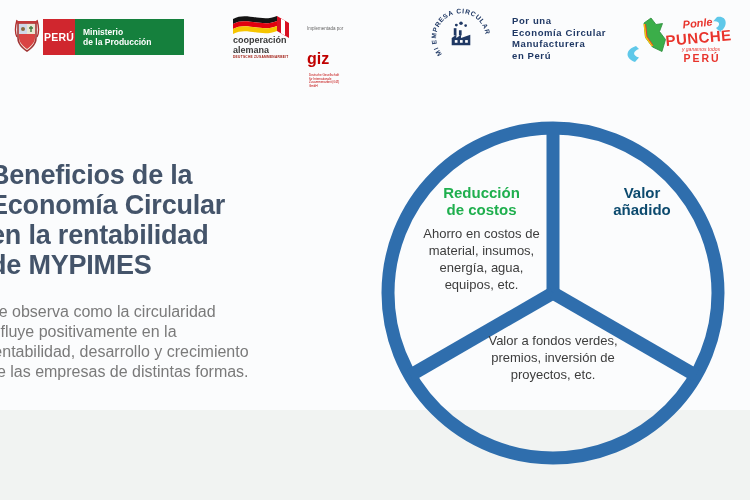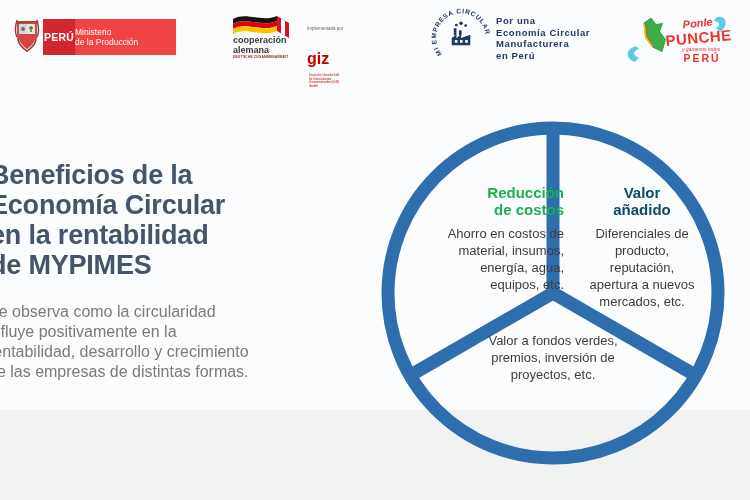--- a/index.html
+++ b/index.html
@@ -5,58 +5,58 @@
   html,body{margin:0;padding:0;}
   body{width:750px;height:500px;overflow:hidden;font-family:"Liberation Sans",sans-serif;background:#fbfcfd;}
   .page{position:relative;width:750px;height:500px;overflow:hidden;background:#fbfcfd;}
   .gray-band{position:absolute;left:0;top:410px;width:750px;height:90px;background:#f1f3f2;}
 
   
   .logo-peru{position:absolute;left:14px;top:19px;height:36px;display:flex;align-items:stretch;}
   .coat{width:26px;height:36px;margin-right:3px;}
   .peru-red{width:32px;background:#d0262e;color:#fff;display:flex;align-items:center;justify-content:center;
             font-weight:bold;font-size:10.5px;letter-spacing:0.2px;}
-  .peru-gray{width:101px;background:#ef4444;color:#fff;font-size:8.5px;line-height:10.5px;
-             display:flex;align-items:center;white-space:pre-line;}
+  .peru-gray{width:101px;background:#15803d;color:#fff;font-size:8.5px;line-height:10.5px;
+             display:flex;align-items:center;padding-left:8px;white-space:pre-line;font-weight:bold;}
 
   .logo-coop{position:absolute;left:231px;top:10px;width:140px;height:52px;}
   .flagwave{position:absolute;left:0;top:0;width:66px;height:34px;}
   .coop-name{position:absolute;left:2px;top:26px;font-size:9px;line-height:9.5px;font-weight:bold;
              color:#3a3a3a;white-space:pre-line;}
   .coop-sub{position:absolute;left:2px;top:45px;font-size:3.2px;color:#9c1006;letter-spacing:0.3px;font-weight:bold;}
   .giz-block{position:absolute;left:76px;top:16px;width:64px;}
   .implementada{font-size:4.5px;color:#666;}
   .giz-word{font-size:16px;font-weight:bold;color:#c00000;line-height:16px;margin-top:20px;display:inline-block;}
   .giz-desc{display:inline-block;vertical-align:top;margin-top:6px;margin-left:2px;font-size:3px;
             line-height:3.6px;color:#c00000;white-space:pre-line;width:36px;}
 
   .logo-mec{position:absolute;left:430px;top:6px;height:64px;display:flex;align-items:center;}
   .mec-emblem{width:62px;height:62px;}
-  .mec-tagline{margin-left:4px;font-size:9.5px;line-height:11.5px;font-weight:bold;color:#1f3864;
+  .mec-tagline{margin-left:20px;font-size:9.5px;line-height:11.5px;font-weight:bold;color:#1f3864;
                letter-spacing:0.6px;white-space:pre-line;}
 
   .logo-ponle{position:absolute;left:620px;top:6px;width:114px;height:60px;}
   .ponle-svg{width:114px;height:60px;}
   .t-ponle{font-size:11px;font-weight:bold;font-style:italic;fill:#e8342c;}
   .t-punche{font-size:15px;font-weight:bold;fill:#e8342c;stroke:#ffffff;stroke-width:0.6px;paint-order:stroke;letter-spacing:0.5px;}
   .t-ganamos{font-size:5px;font-style:italic;fill:#e8342c;}
   .t-peru{font-size:10.5px;font-weight:bold;fill:#e8342c;letter-spacing:2px;}
 
   
   .title{position:absolute;left:-10px;top:160px;width:300px;color:#44546a;font-weight:bold;
          font-size:27px;line-height:30px;white-space:pre-line;letter-spacing:-0.2px;}
   .paragraph{position:absolute;left:-12px;top:302px;width:300px;color:#7a7a7a;
              font-size:16px;line-height:20px;white-space:pre-line;}
 
   
   .wheel{position:absolute;left:373px;top:113px;width:360px;height:360px;}
   .seg{position:absolute;text-align:center;}
   .seg-title{font-size:15px;line-height:17px;font-weight:bold;white-space:pre-line;margin-bottom:7px;}
   .seg-body{font-size:13px;line-height:17px;color:#3d3d3d;white-space:pre-line;}
-  .seg-reduccion{left:399px;top:184px;width:165px;text-align:right;}
+  .seg-reduccion{left:399px;top:184px;width:165px;}
   .seg-valor{left:568px;top:184px;width:148px;}
   .seg-financiamiento{left:447px;top:332px;width:212px;}
   .c-green{color:#1faf4e;}
   .c-gold{color:#0c4a6e;}
   .c-orange{color:#e2621b;}
 </style>
 </head>
 <body>
 
 <div class="page">
@@ -166,25 +166,20 @@
 de costos</div>
     <div class="seg-body">Ahorro en costos de
 material, insumos,
 energía, agua,
 equipos, etc.</div>
   </div>
 
   <div class="seg seg-valor">
     <div class="seg-title c-gold">Valor
 añadido</div>
-    <div class="seg-body">Diferenciales de
-producto,
-reputación,
-apertura a nuevos
-mercados, etc.</div>
   </div>
 
   <div class="seg seg-financiamiento">
     <div class="seg-body">Valor a fondos verdes,
 premios, inversión de
 proyectos, etc.</div>
   </div>
 
 </div>
 

